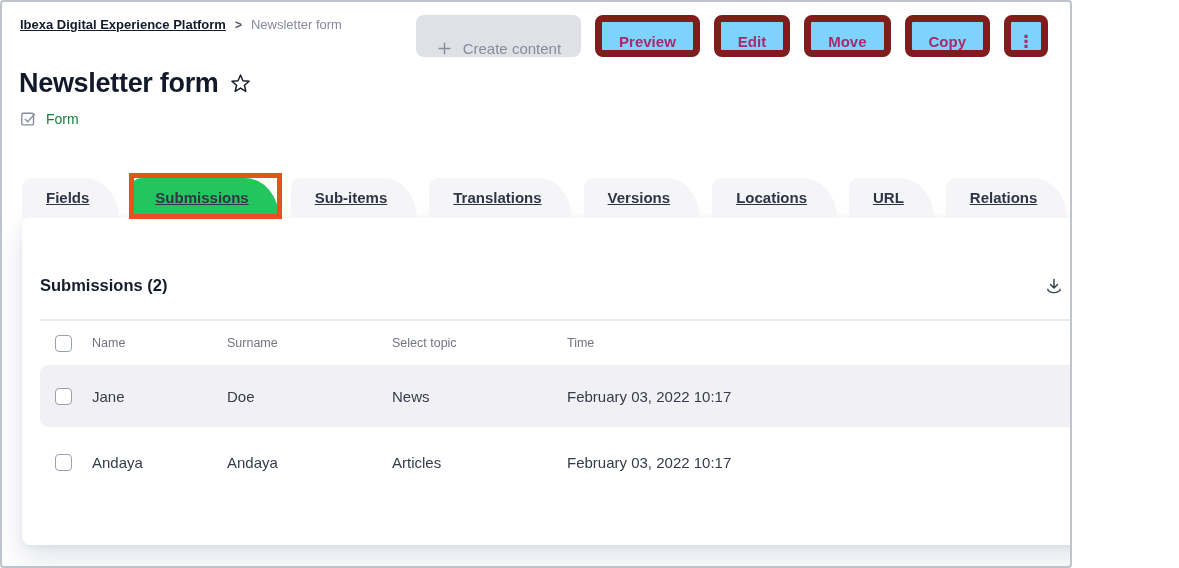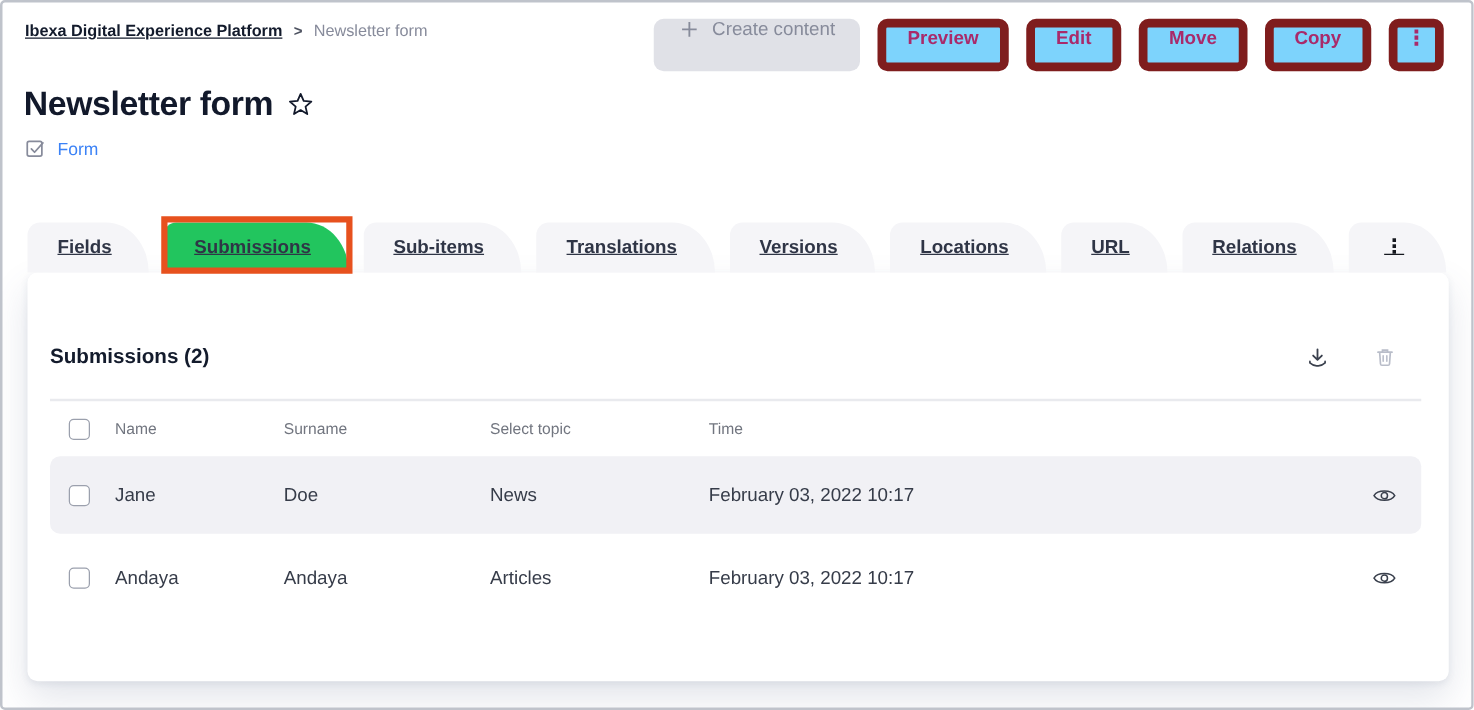--- a/index.html
+++ b/index.html
@@ -1,39 +1,39 @@
 <!DOCTYPE html>
 <html><head>
 <meta charset="utf-8">
 <style>
   * { margin:0; padding:0; box-sizing:border-box; }
   html,body { background:#fff; }
   body { font-family:"Liberation Sans","DejaVu Sans",sans-serif; }
   .page {
-    position:relative; width:1179px; height:568px;
+    position:relative; width:1072px; height:568px;
     background:#fff; border:2px solid #bfc3cb; border-radius:4px;
     overflow:hidden;
   }
 
   
   .breadcrumb { position:absolute; left:18px; top:15px; font-size:13px; display:flex; gap:9px; align-items:center; white-space:nowrap; }
   .crumb-root { color:#131b2c; font-weight:600; text-decoration:underline; cursor:pointer; }
   .crumb-sep  { color:#4d5260; font-size:12px; font-weight:700; }
   .crumb-cur  { color:#878b9b; }
 
   .actions { position:absolute; top:13px; right:22px; display:flex; gap:14px; align-items:center; }
-  .btn { height:42px; border-radius:8px; font-size:15px; font-weight:600; display:flex; align-items:flex-start; justify-content:center; cursor:pointer; font-family:inherit; }
+  .btn { height:42px; border-radius:8px; font-size:15px; font-weight:600; display:flex; align-items:flex-end; justify-content:center; cursor:pointer; font-family:inherit; }
   .btn-disabled { background:#e0e1e7; border:none; color:#878b9b; padding:0 20px; gap:10px; font-weight:400; }
   .btn-outline  { background:#7dd3fc; border:7px solid #7f1d1d; color:#a92a6a; padding:0 17px; }
   .btn-more { width:44px; padding:0; color:#a92a6a; font-size:17px; font-weight:900; line-height:1; letter-spacing:0; }
 
   
   .page-title { position:absolute; left:17px; top:66px; font-size:27px; font-weight:800; color:#12192b; letter-spacing:-0.3px; display:flex; align-items:center; gap:10px; }
   .star-btn { display:flex; align-items:center; cursor:pointer; }
-  .type-badge { position:absolute; left:18px; top:108px; display:flex; align-items:center; gap:9px; color:#3b82f6; font-size:14px; }
+  .type-badge { position:absolute; left:18px; top:108px; display:flex; align-items:center; gap:9px; color:#15803d; font-size:14px; }
 
   
   .tabs { position:absolute; left:20px; top:176px; display:flex; align-items:flex-end; z-index:3; }
   .tab {
     position:relative; height:40px; display:flex; align-items:center;
     padding:0 30px 2px 24px; margin-right:12px;
     background:#f5f5f8; color:#2f3546; font-size:15px; font-weight:600;
     border-top-left-radius:10px; border-top-right-radius:34px 40px;
     cursor:pointer; white-space:nowrap;text-decoration:underline;
   }

